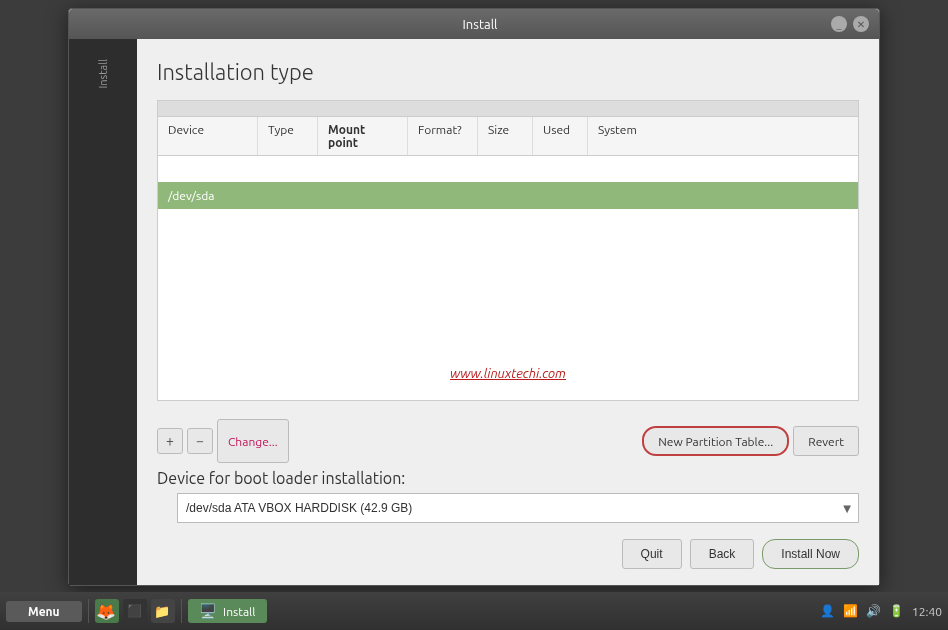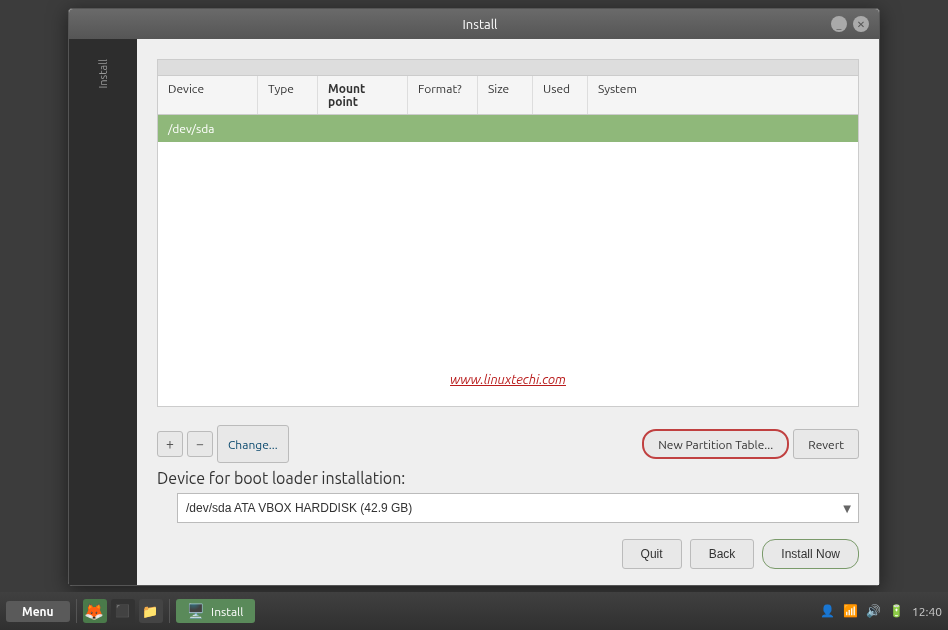--- a/index.html
+++ b/index.html
@@ -32,21 +32,21 @@
       display: flex;
       align-items: center;
       padding: 0 6px;
       gap: 4px;
       z-index: 100;
     }
 
     .taskbar-menu {
       background: #5a5a5a;
       color: #fff;
-      padding: 4px 16px;
+      padding: 4px 22px;
       border-radius: 3px;
       font-size: 12px;
       font-weight: bold;
       cursor: pointer;
     }
 
     .taskbar-icon {
       width: 24px;
       height: 24px;
       border-radius: 3px;
@@ -232,20 +232,21 @@
     .col-mount { width: 90px; font-weight: bold; }
     .col-format { width: 70px; }
     .col-size { width: 55px; }
     .col-used { width: 55px; }
     .col-system { flex: 1; }
 
     
     .table-body {
       flex: 1;
       position: relative;
+      margin-top: 26px;
     }
 
     .table-row {
       display: flex;
       padding: 5px 0;
       cursor: pointer;
     }
 
     .table-row.selected {
       background: #8fb87a;
@@ -288,30 +289,30 @@
       border-radius: 3px;
       cursor: pointer;
       display: flex;
       align-items: center;
       justify-content: center;
       font-size: 14px;
       color: #555;
     }
 
     .toolbar-btn-text {
-      height: 38px;
+      height: 44px;
       background: #e8e8e8;
       border: 1px solid #bbb;
       border-radius: 3px;
       cursor: pointer;
       padding: 0 10px;
       display: flex;
       align-items: center;
       font-size: 12px;
-      color: #0c4a6e;
+      color: #be185d;
     }
 
     .toolbar-spacer {
       flex: 1;
     }
 
     .btn-new-partition {
       height: 30px;
       background: #e8e8e8;
       border: 2px solid #c04040;
@@ -444,20 +445,21 @@
     </div>
   </div>
 
   <div class="content-area">
 
     <div class="sidebar-strip">
       <div class="sidebar-label">Install</div>
     </div>
 
     <div class="main-panel">
+      <div class="page-title">Installation type</div>
 
       <div class="partition-container">
 
         <div class="partition-bar"></div>
 
         <div class="table-header">
           <div class="table-header-cell col-device">
             <span>Device</span>
           </div>
           <div class="table-header-cell col-type">

